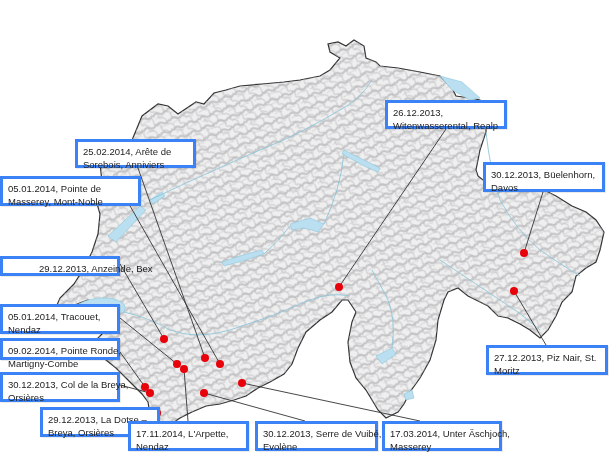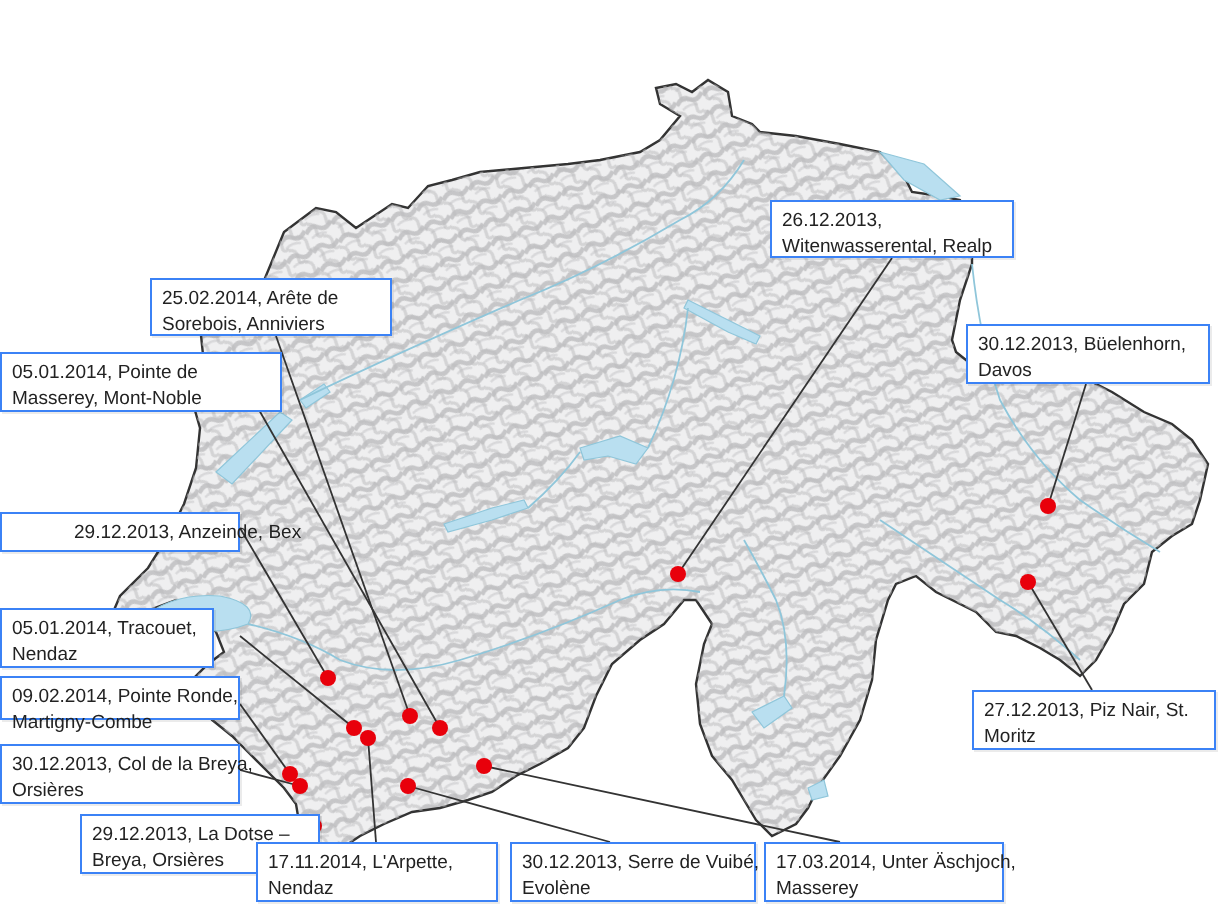--- a/index.html
+++ b/index.html
@@ -1,19 +1,19 @@
 <!DOCTYPE html>
 <html><head>
 <meta charset="utf-8">
 <style>
   html, body { margin:0; padding:0; background:#ffffff; }
   body { width:616px; height:462px; position:relative; overflow:hidden; font-family:"Liberation Sans", sans-serif; }
   #map-svg { position:absolute; left:0; top:0; width:616px; height:462px; }
   .callout {
-    position:absolute; background:#ffffff; border:1px solid #3b82f6;
+    position:absolute; background:#ffffff; border:3px solid #3b82f6;
     font-size:9.5px; line-height:13px; color:#222; padding:3px 5px 3px 5px;
     box-sizing:border-box; box-shadow:1px 1px 0 rgba(0,0,0,0.08);
   }
   .callout span { display:block; white-space:nowrap; }
 </style>
 </head>
 <body>
 
 <svg id="map-svg" viewBox="0 0 616 462" xmlns="http://www.w3.org/2000/svg">
   <defs>
@@ -90,21 +90,21 @@
   <span>25.02.2014, Arête de</span>
   <span>Sorebois, Anniviers</span>
 </div>
 <div class="callout" style="left:0px;top:176px;width:141px;height:30px;">
   <span>05.01.2014, Pointe de</span>
   <span>Masserey, Mont-Noble</span>
 </div>
 <div class="callout" style="left:0px;top:256px;width:120px;height:20px;padding-left:36px;">
   <span>29.12.2013, Anzeinde, Bex</span>
 </div>
-<div class="callout" style="left:0px;top:304px;width:107px;height:30px;">
+<div class="callout" style="left:0px;top:304px;width:120px;height:30px;">
   <span>05.01.2014, Tracouet,</span>
   <span>Nendaz</span>
 </div>
 <div class="callout" style="left:0px;top:338px;width:120px;height:22px;">
   <span>09.02.2014, Pointe Ronde,</span>
   <span>Martigny-Combe</span>
 </div>
 <div class="callout" style="left:0px;top:372px;width:120px;height:30px;">
   <span>30.12.2013, Col de la Breya,</span>
   <span>Orsières</span>

